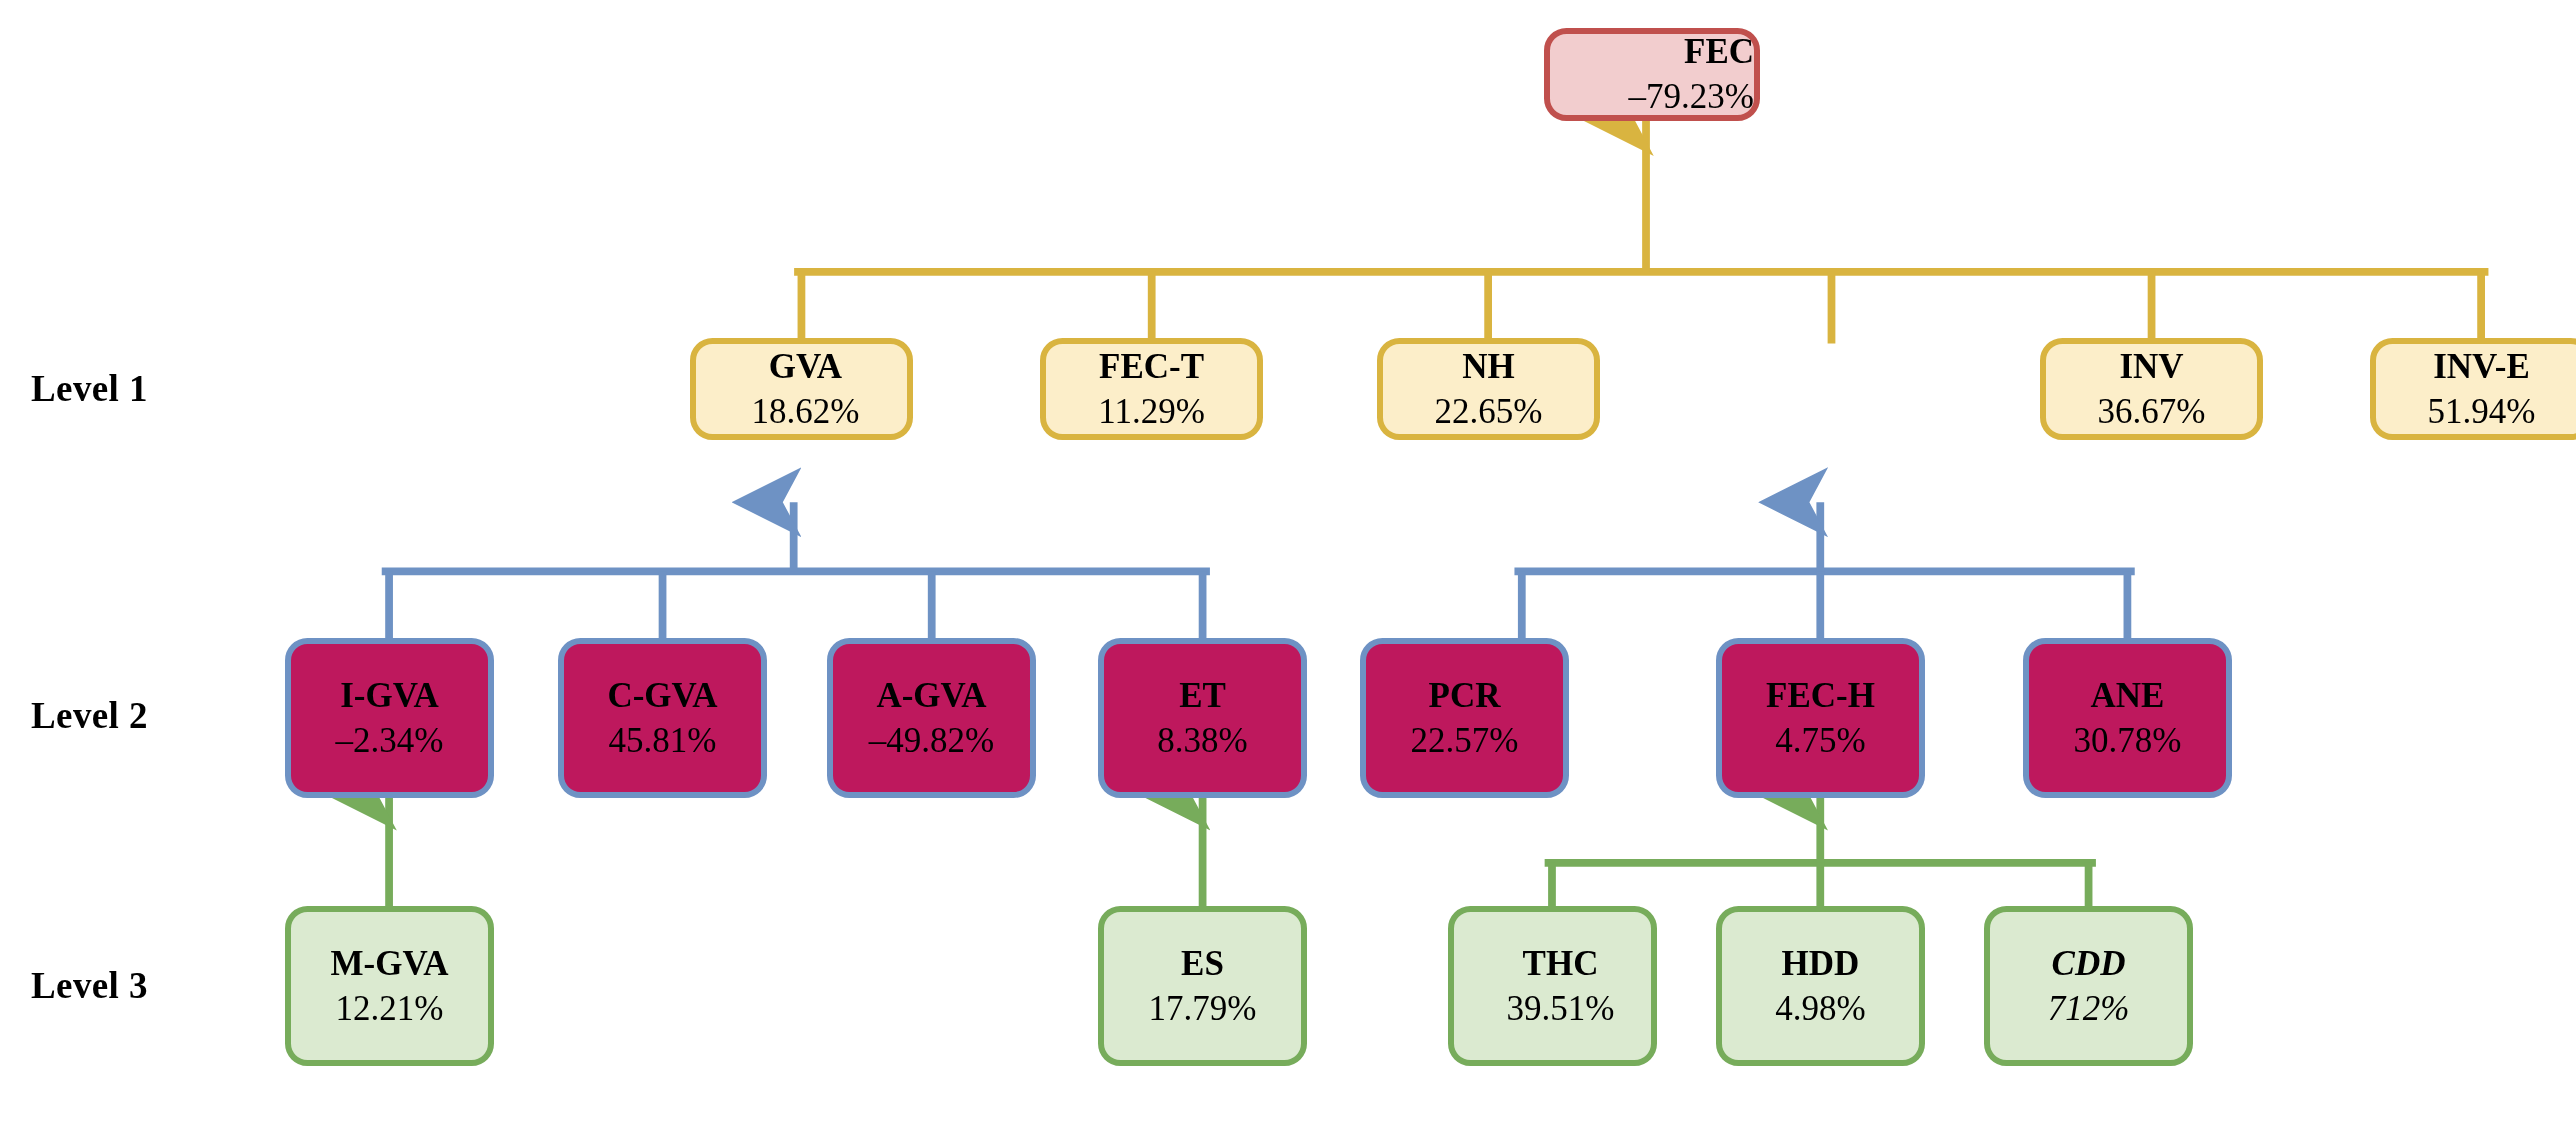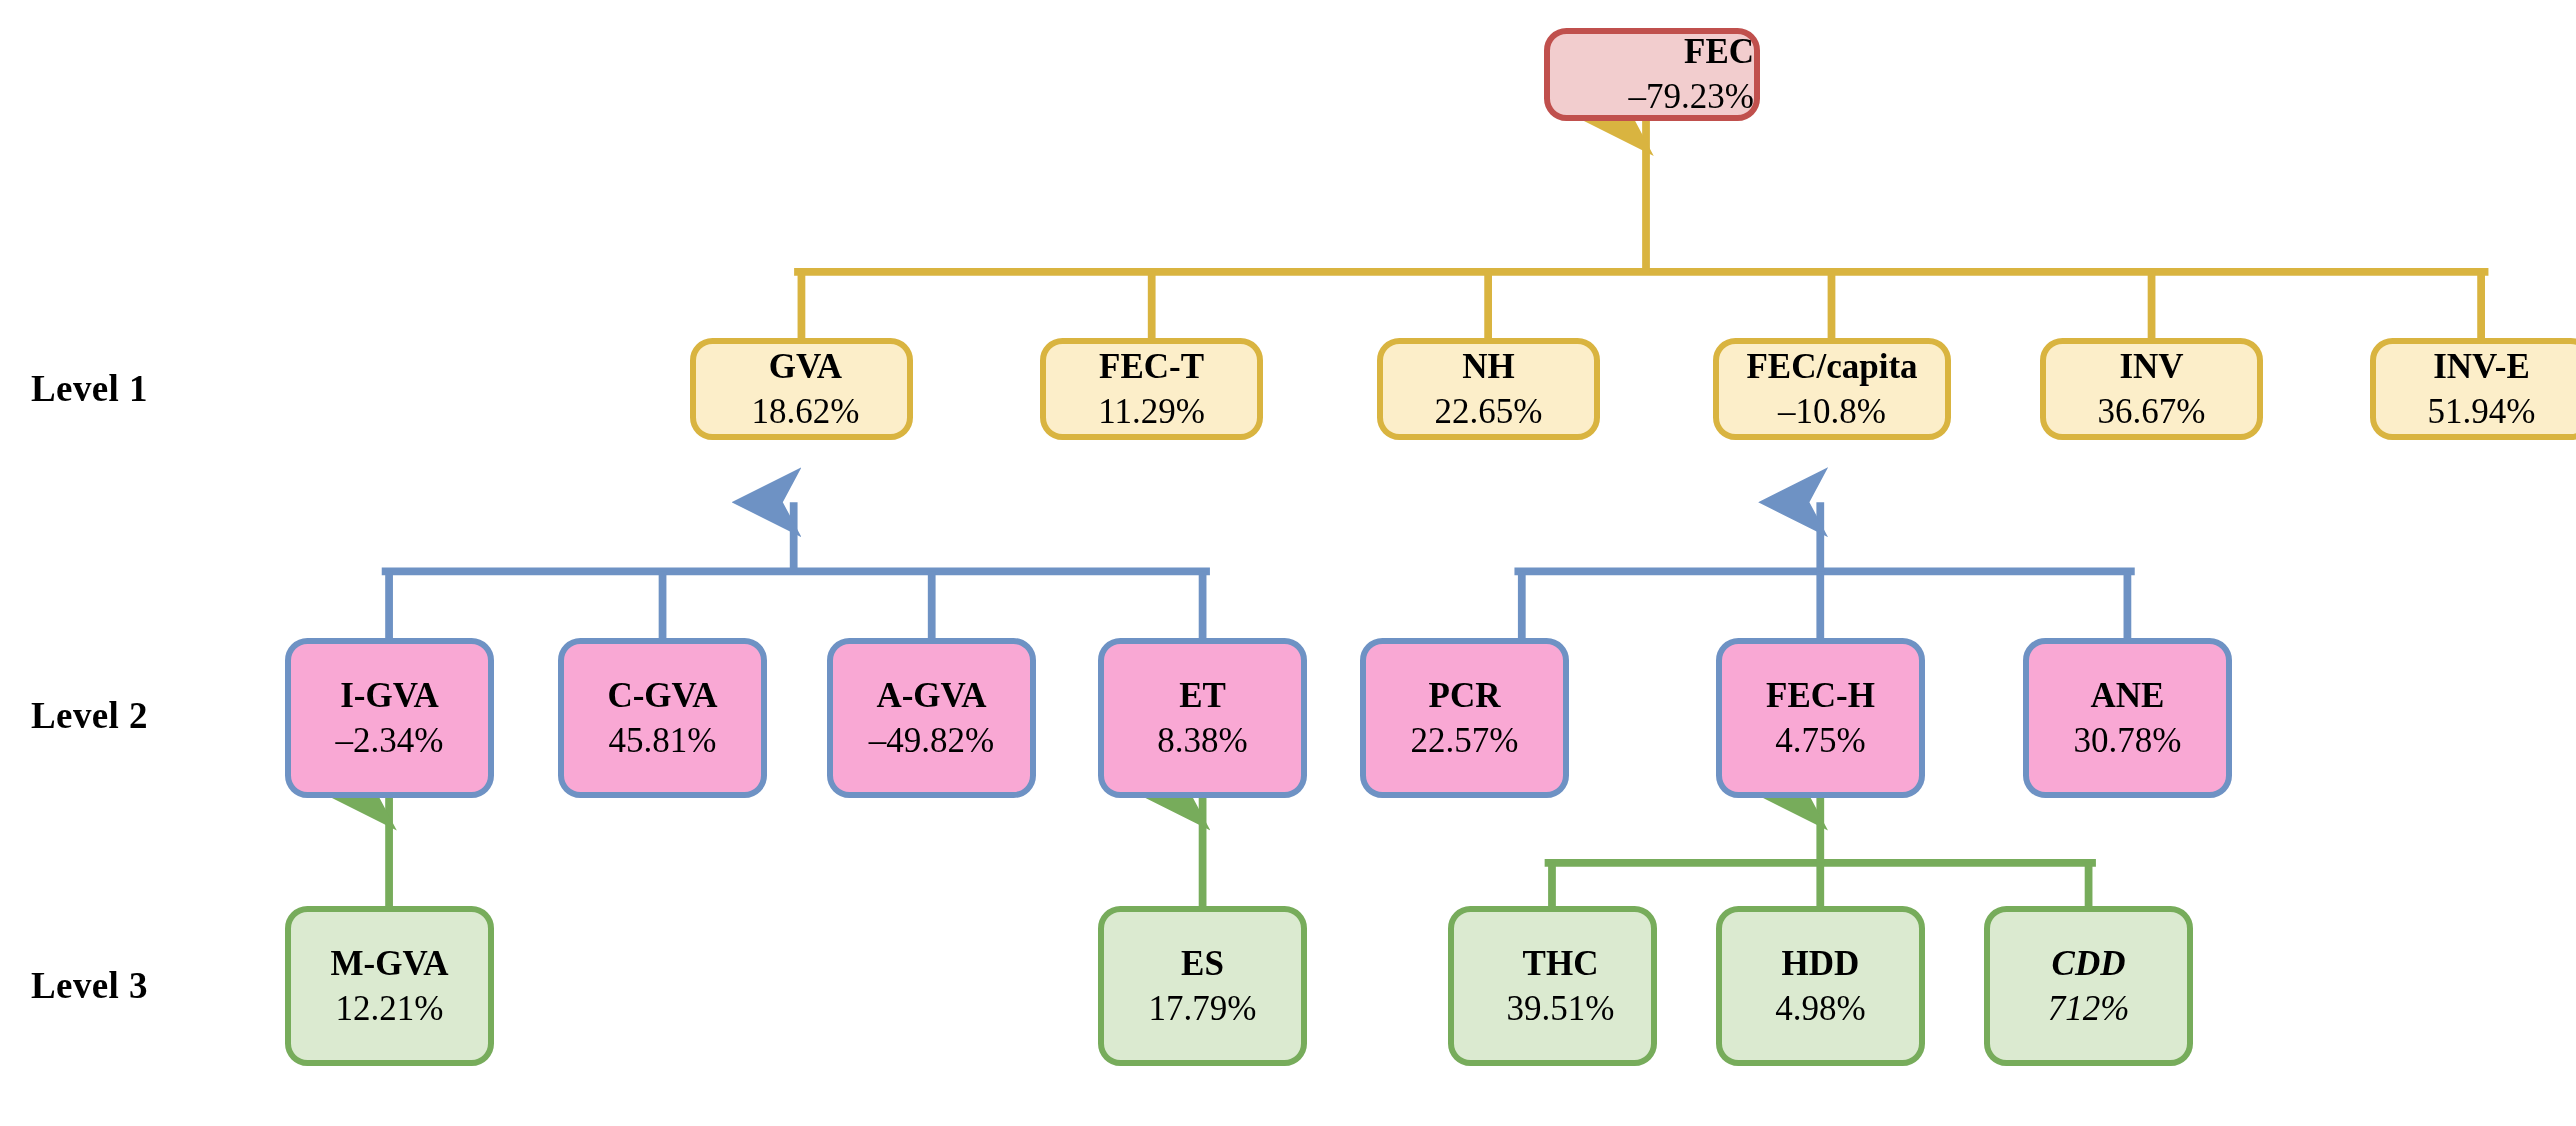--- a/index.html
+++ b/index.html
@@ -61,21 +61,21 @@
   }
   .node.lvl1{
     background:#fceec9;
     border:6px solid #d6b githubs;
   }
   .node.lvl1{
     background:#fceec9;
     border:6px solid #d9b440;
   }
   .node.lvl2{
-    background:#f9a8d4;
+    background:#be185d;
     border:6px solid #6e92c4;
   }
   .node.lvl3{
     background:#dbead0;
     border:6px solid #77ac5b;
   }
 </style>
 </head>
 <body>
 
@@ -156,24 +156,20 @@
   <div class="node lvl1" style="left:1040px; top:338px; width:223px; height:102px;">
     <span class="nlabel">FEC-T</span>
     <span class="nval">11.29%</span>
   </div>
 
   <div class="node lvl1" style="left:1377px; top:338px; width:223px; height:102px;">
     <span class="nlabel">NH</span>
     <span class="nval">22.65%</span>
   </div>
 
-  <div class="node lvl1" style="left:1713px; top:338px; width:238px; height:102px;">
-    <span class="nlabel">FEC/capita</span>
-    <span class="nval">–10.8%</span>
-  </div>
 
   <div class="node lvl1" style="left:2040px; top:338px; width:223px; height:102px;">
     <span class="nlabel">INV</span>
     <span class="nval">36.67%</span>
   </div>
 
   <div class="node lvl1" style="left:2370px; top:338px; width:223px; height:102px;">
     <span class="nlabel">INV-E</span>
     <span class="nval">51.94%</span>
   </div>

